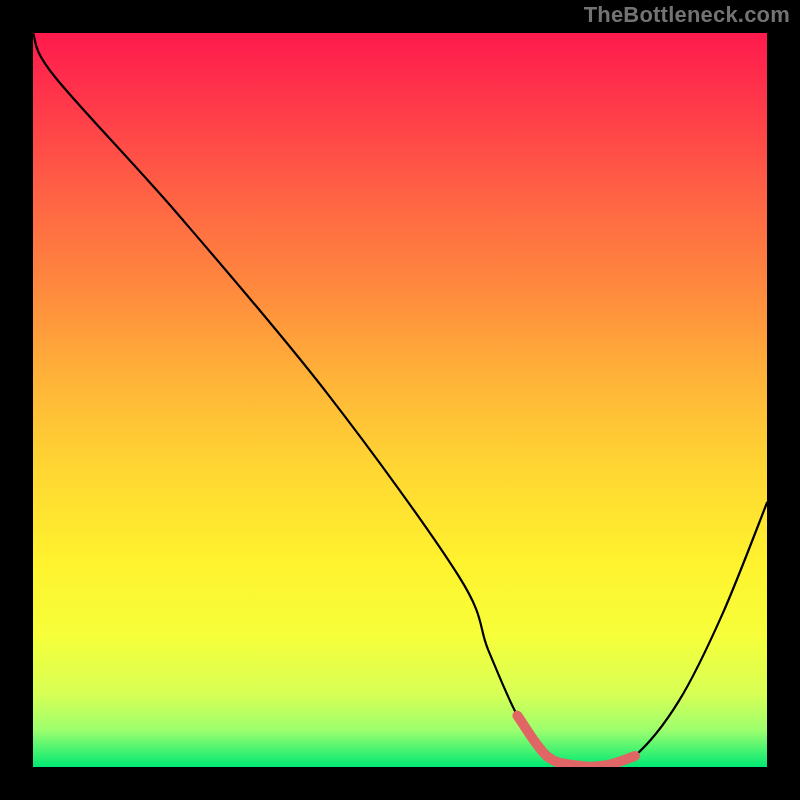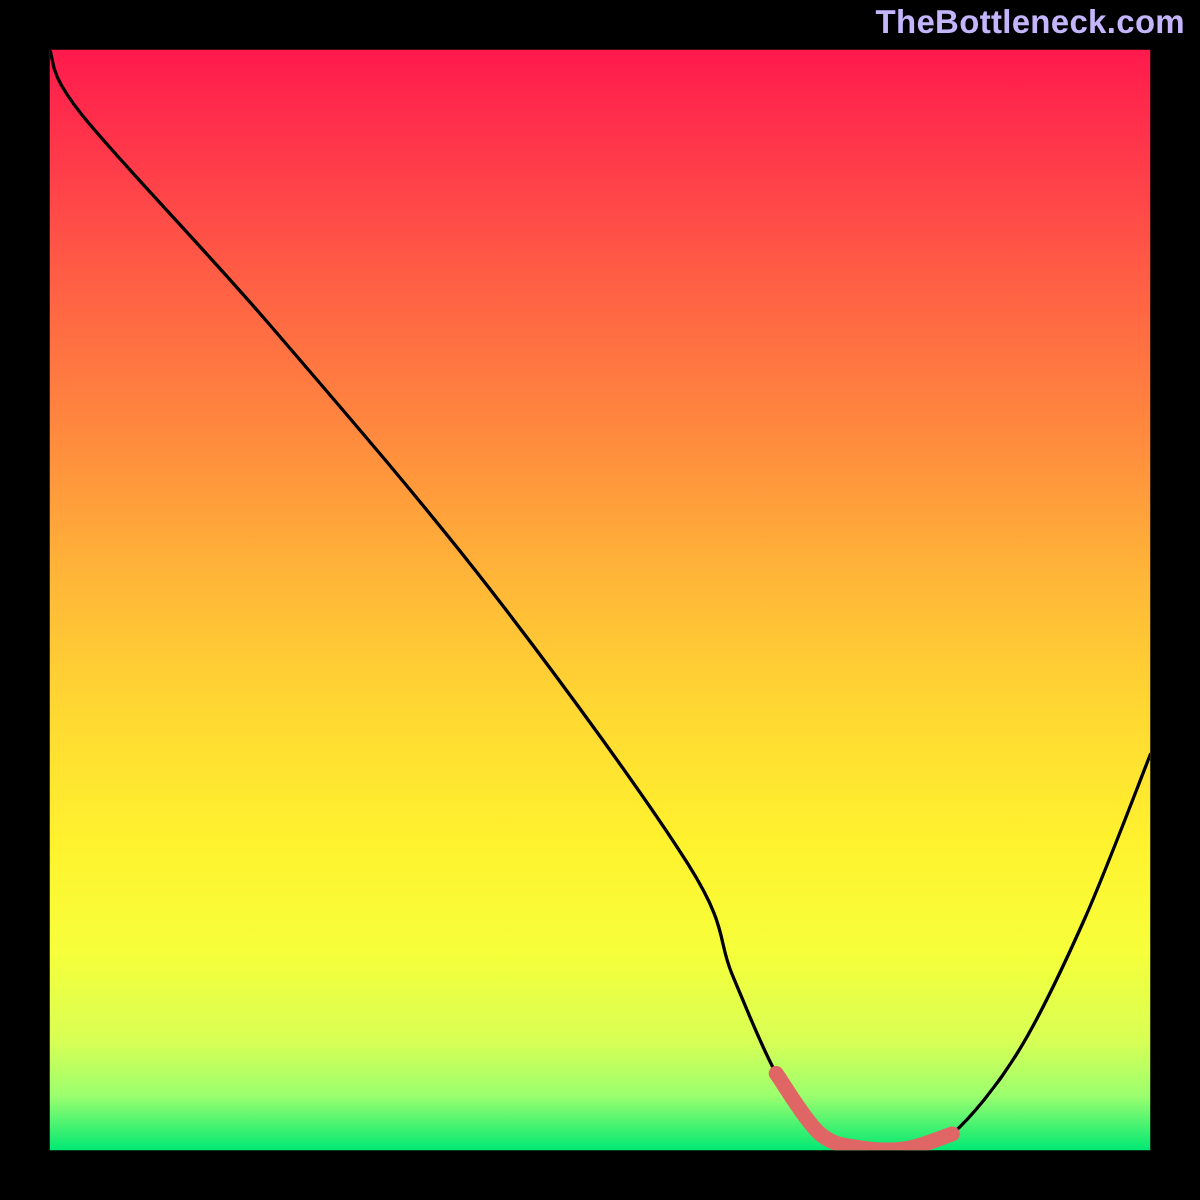--- a/index.html
+++ b/index.html
@@ -7,21 +7,21 @@
   .frame {
     position: relative;
     width: 800px;
     height: 800px;
     background: #000;
   }
   .watermark {
     position: absolute;
     top: 2px;
     right: 10px;
-    color: #c4b5fd;
+    color: #737373;
     font-family: Arial, Helvetica, sans-serif;
     font-size: 22px;
     font-weight: 600;
     letter-spacing: 0.2px;
     z-index: 5;
   }
   .plot {
     position: absolute;
     left: 33px;
     top: 33px;

